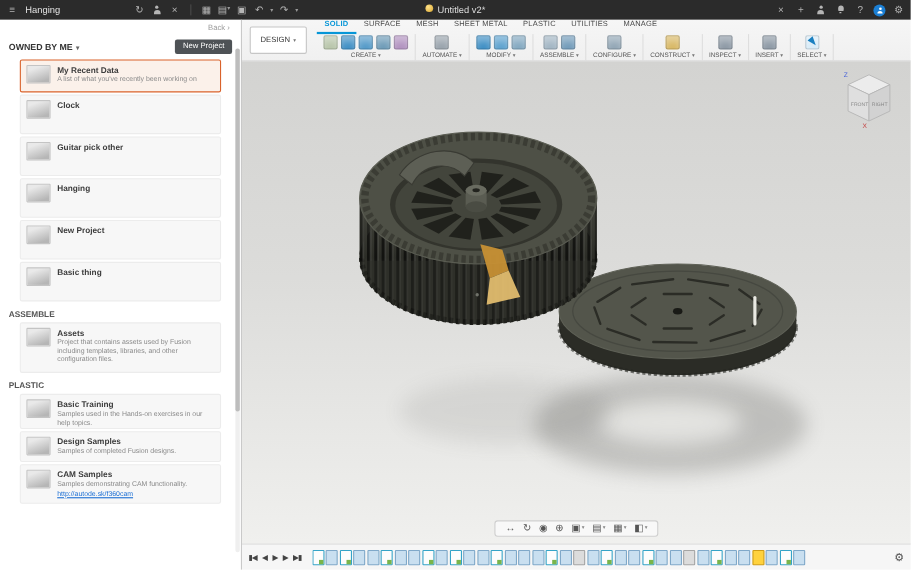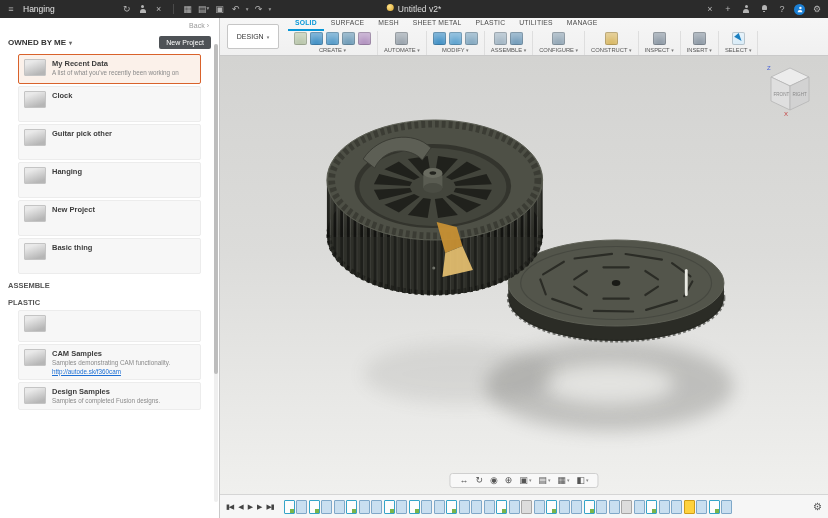--- a/index.html
+++ b/index.html
@@ -185,39 +185,54 @@
    </div>
           <div class="pcard h36">
      <span class="thumb"></span>
      <div class="ptxt">
        <div class="pname">Basic thing</div>
 
      </div>
    </div>
         </div>
       <div class="shead">ASSEMBLE</div>
+      <div class="plist">
+          <div class="pcard h46">
+     <span class="thumb"></span>
+     <div class="ptxt">
+       <div class="pname">Assets</div>
+       <div class="pdesc">Project that contains assets used by Fusion including templates, libraries, and other configuration files.</div>
+
+     </div>
+   </div>
+        </div>
       <div class="shead">PLASTIC</div>
       <div class="plist">
           <div class="pcard h32">
      <span class="thumb"></span>
+     <div class="ptxt">
+       <div class="pname">Basic Training</div>
+       <div class="pdesc">Samples used in the Hands-on exercises in our help topics.</div>
+
+     </div>
+   </div>
+          <div class="pcard h28">
+     <span class="thumb"></span>
+     <div class="ptxt">
+       <div class="pname">Design Samples</div>
+       <div class="pdesc">Samples of completed Fusion designs.</div>
+
+     </div>
    </div>
           <div class="pcard h36">
      <span class="thumb"></span>
      <div class="ptxt">
        <div class="pname">CAM Samples</div>
        <div class="pdesc">Samples demonstrating CAM functionality.</div>
        <div class="plink">http://autode.sk/f360cam</div>
-     </div>
-   </div>
-          <div class="pcard h28">
-     <span class="thumb"></span>
-     <div class="ptxt">
-       <div class="pname">Design Samples</div>
-       <div class="pdesc">Samples of completed Fusion designs.</div>
-
      </div>
    </div>
         </div>
       <div class="sscroll">
           <div class="sthumb"></div>
         </div>
     </aside>
 
     <section class="content">
 

